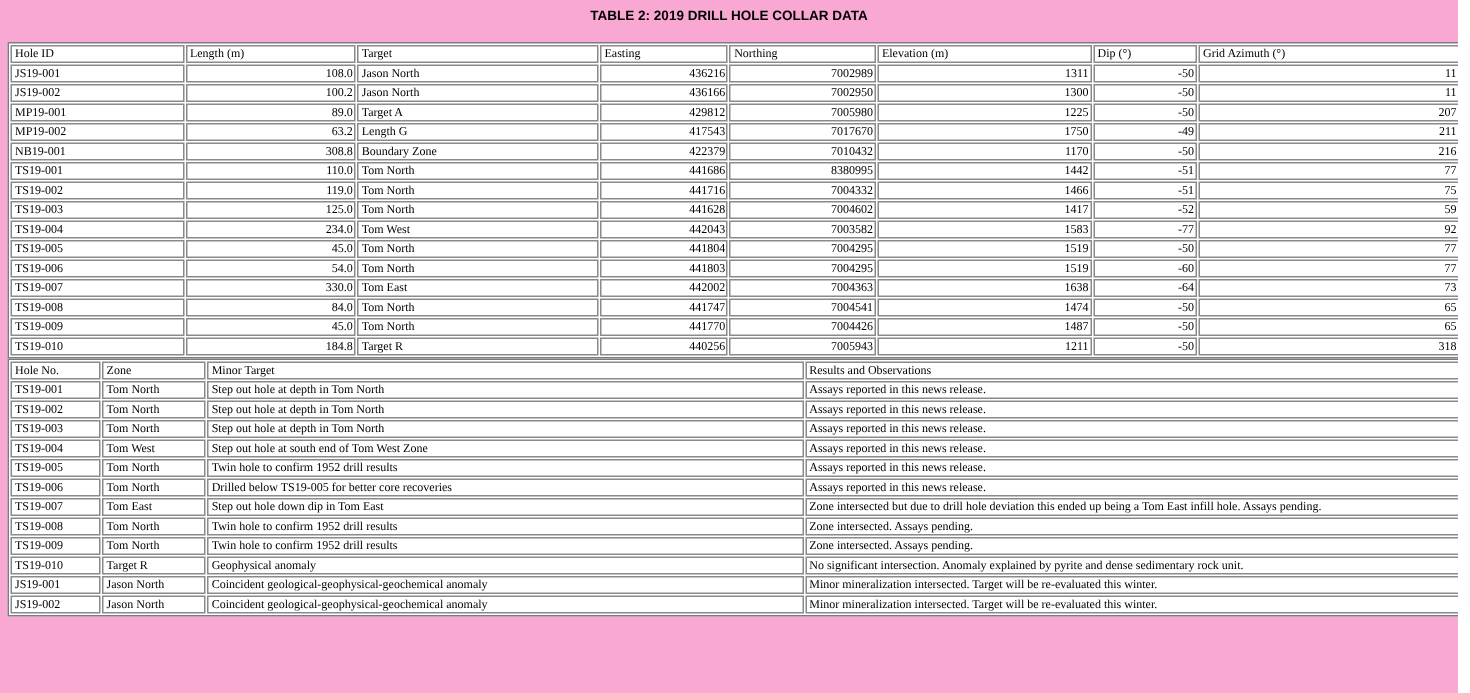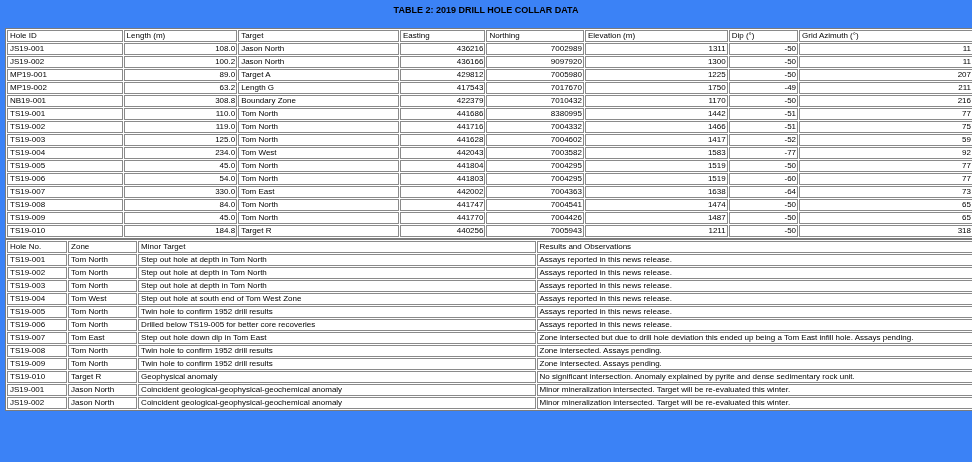--- a/index.html
+++ b/index.html
@@ -3,39 +3,40 @@
 <meta charset="utf-8">
 <style>
   html, body { margin: 0; padding: 0; background: #fff; }
   .page {
     width: 972px;
     height: 462px;
     box-sizing: border-box;
     padding: 3px 5px 0 5px;
     font-family: "Liberation Sans", sans-serif;
     color: #000;
-    background: #3b82f6;
+    background: #f9a8d4;
     overflow: hidden;
   }
   .t-title {
     font-size: 9px;
     font-weight: bold;
     text-align: center;
     margin: 0;
     line-height: 11px;
   }
   #title2 { margin: 2px 0 12px 0; }
   #title3 { margin: 14px 0 12px 0; }
   table.data {
     width: 970px;
     table-layout: fixed;
     border-collapse: separate;
     border-spacing: 1px;
     border: 1px solid #7c7c7c;
     background: #fff;
+    font-family: Liberation Serif, serif;
   }
   table.data th, table.data td {
     border: 1px solid #8a8a8a;
     font-size: 8px;
     font-weight: normal;
     text-align: left;
     vertical-align: middle;
     line-height: 8px;
     padding: 1px 2px;
     overflow: hidden;
@@ -93,21 +94,21 @@
           <td class="num">7002989</td>
           <td class="num">1311</td>
           <td class="num">-50</td>
           <td class="num">11</td>
         </tr>
         <tr>
           <td>JS19-002</td>
           <td class="num">100.2</td>
           <td>Jason North</td>
           <td class="num">436166</td>
-          <td class="num">9097920</td>
+          <td class="num">7002950</td>
           <td class="num">1300</td>
           <td class="num">-50</td>
           <td class="num">11</td>
         </tr>
         <tr>
           <td>MP19-001</td>
           <td class="num">89.0</td>
           <td>Target A</td>
           <td class="num">429812</td>
           <td class="num">7005980</td>

